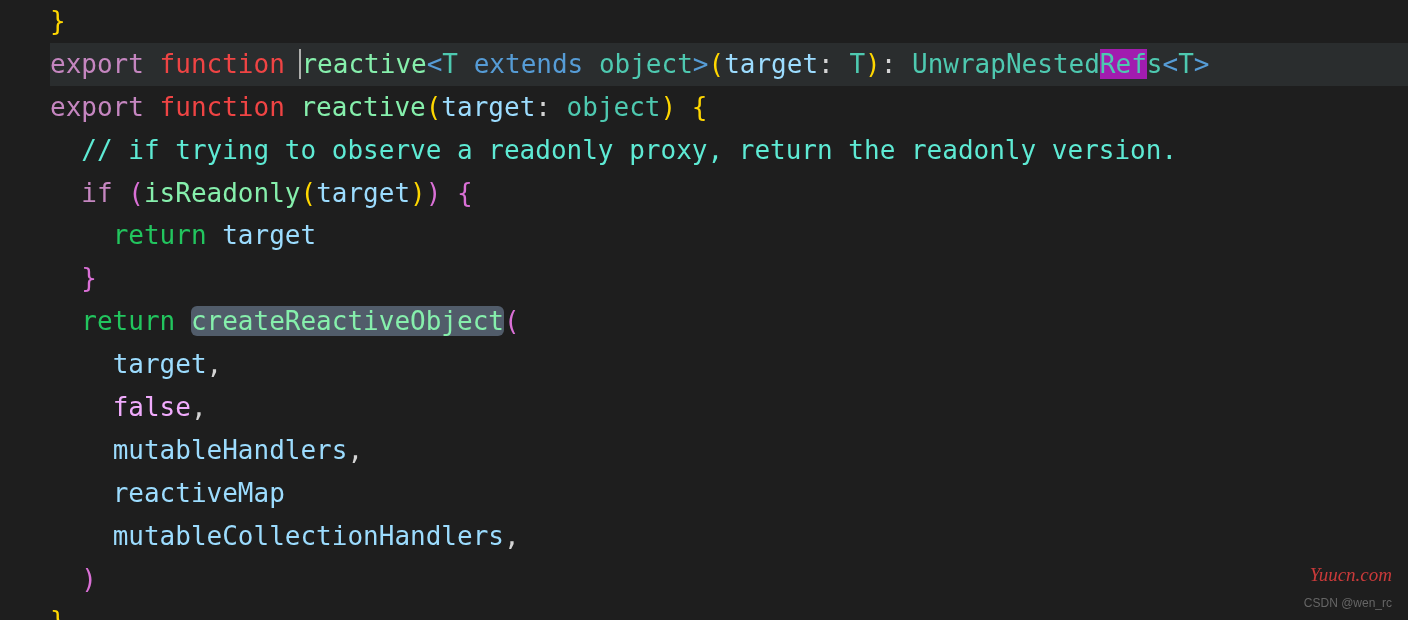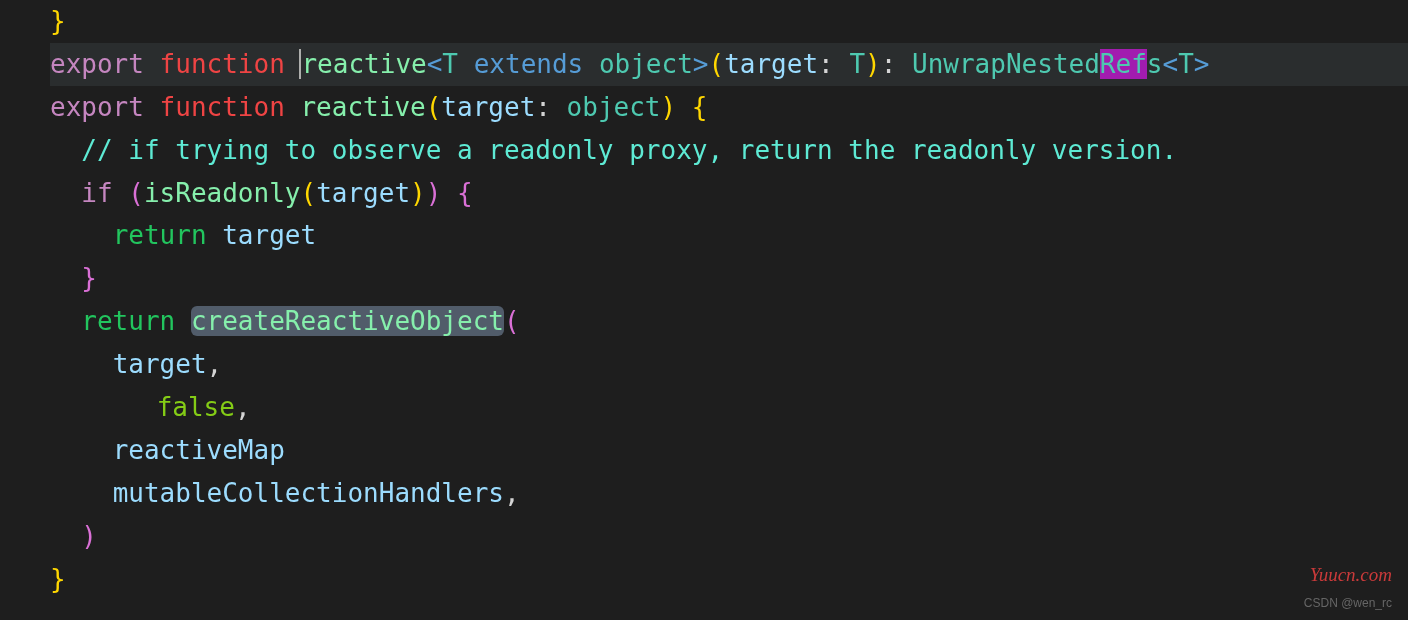--- a/index.html
+++ b/index.html
@@ -26,21 +26,21 @@
     background: #2a2d2e;
   }
   .kw-export { color: #c586c0; }
   .kw-function { color: #ef4444; }
   .kw-extends { color: #569cd6; }
   .kw-return { color: #22c55e; }
   .kw-if { color: #c586c0; }
   .fn-name { color: #86efac; }
   .type { color: #4ec9b0; }
   .param { color: #9cdcfe; }
-  .const-false { color: #84cc16; margin-left: 44px; }
+  .const-false { color: #f0abfc; }
   .paren { color: #ffd700; }
   .paren-pink { color: #da70d6; }
   .brace { color: #ffd700; }
   .brace-pink { color: #da70d6; }
   .angle { color: #569cd6; }
   .punct { color: #d4d4d4; }
   .comment { color: #5eead4; }
   .var { color: #9cdcfe; }
   .sel-highlight {
     background: #515c6a;
@@ -90,20 +90,21 @@
 <div class="line">    <span class="kw-return">return</span> <span class="var">target</span></div>
 
 <div class="line">  <span class="brace-pink">}</span></div>
 
 <div class="line">  <span class="kw-return">return</span> <span class="fn-name sel-highlight">createReactiveObject</span><span class="paren-pink">(</span></div>
 
 <div class="line">    <span class="var">target</span><span class="punct">,</span></div>
 
 <div class="line">    <span class="const-false">false</span><span class="punct">,</span></div>
 
+<div class="line">    <span class="var">mutableHandlers</span><span class="punct">,</span></div>
 
 <div class="line">    <span class="var">reactiveMap</span></div>
 
 <div class="line">    <span class="var">mutableCollectionHandlers</span><span class="punct">,</span></div>
 
 <div class="line">  <span class="paren-pink">)</span></div>
 
 <div class="line"><span class="brace">}</span></div>
 
 </div>

